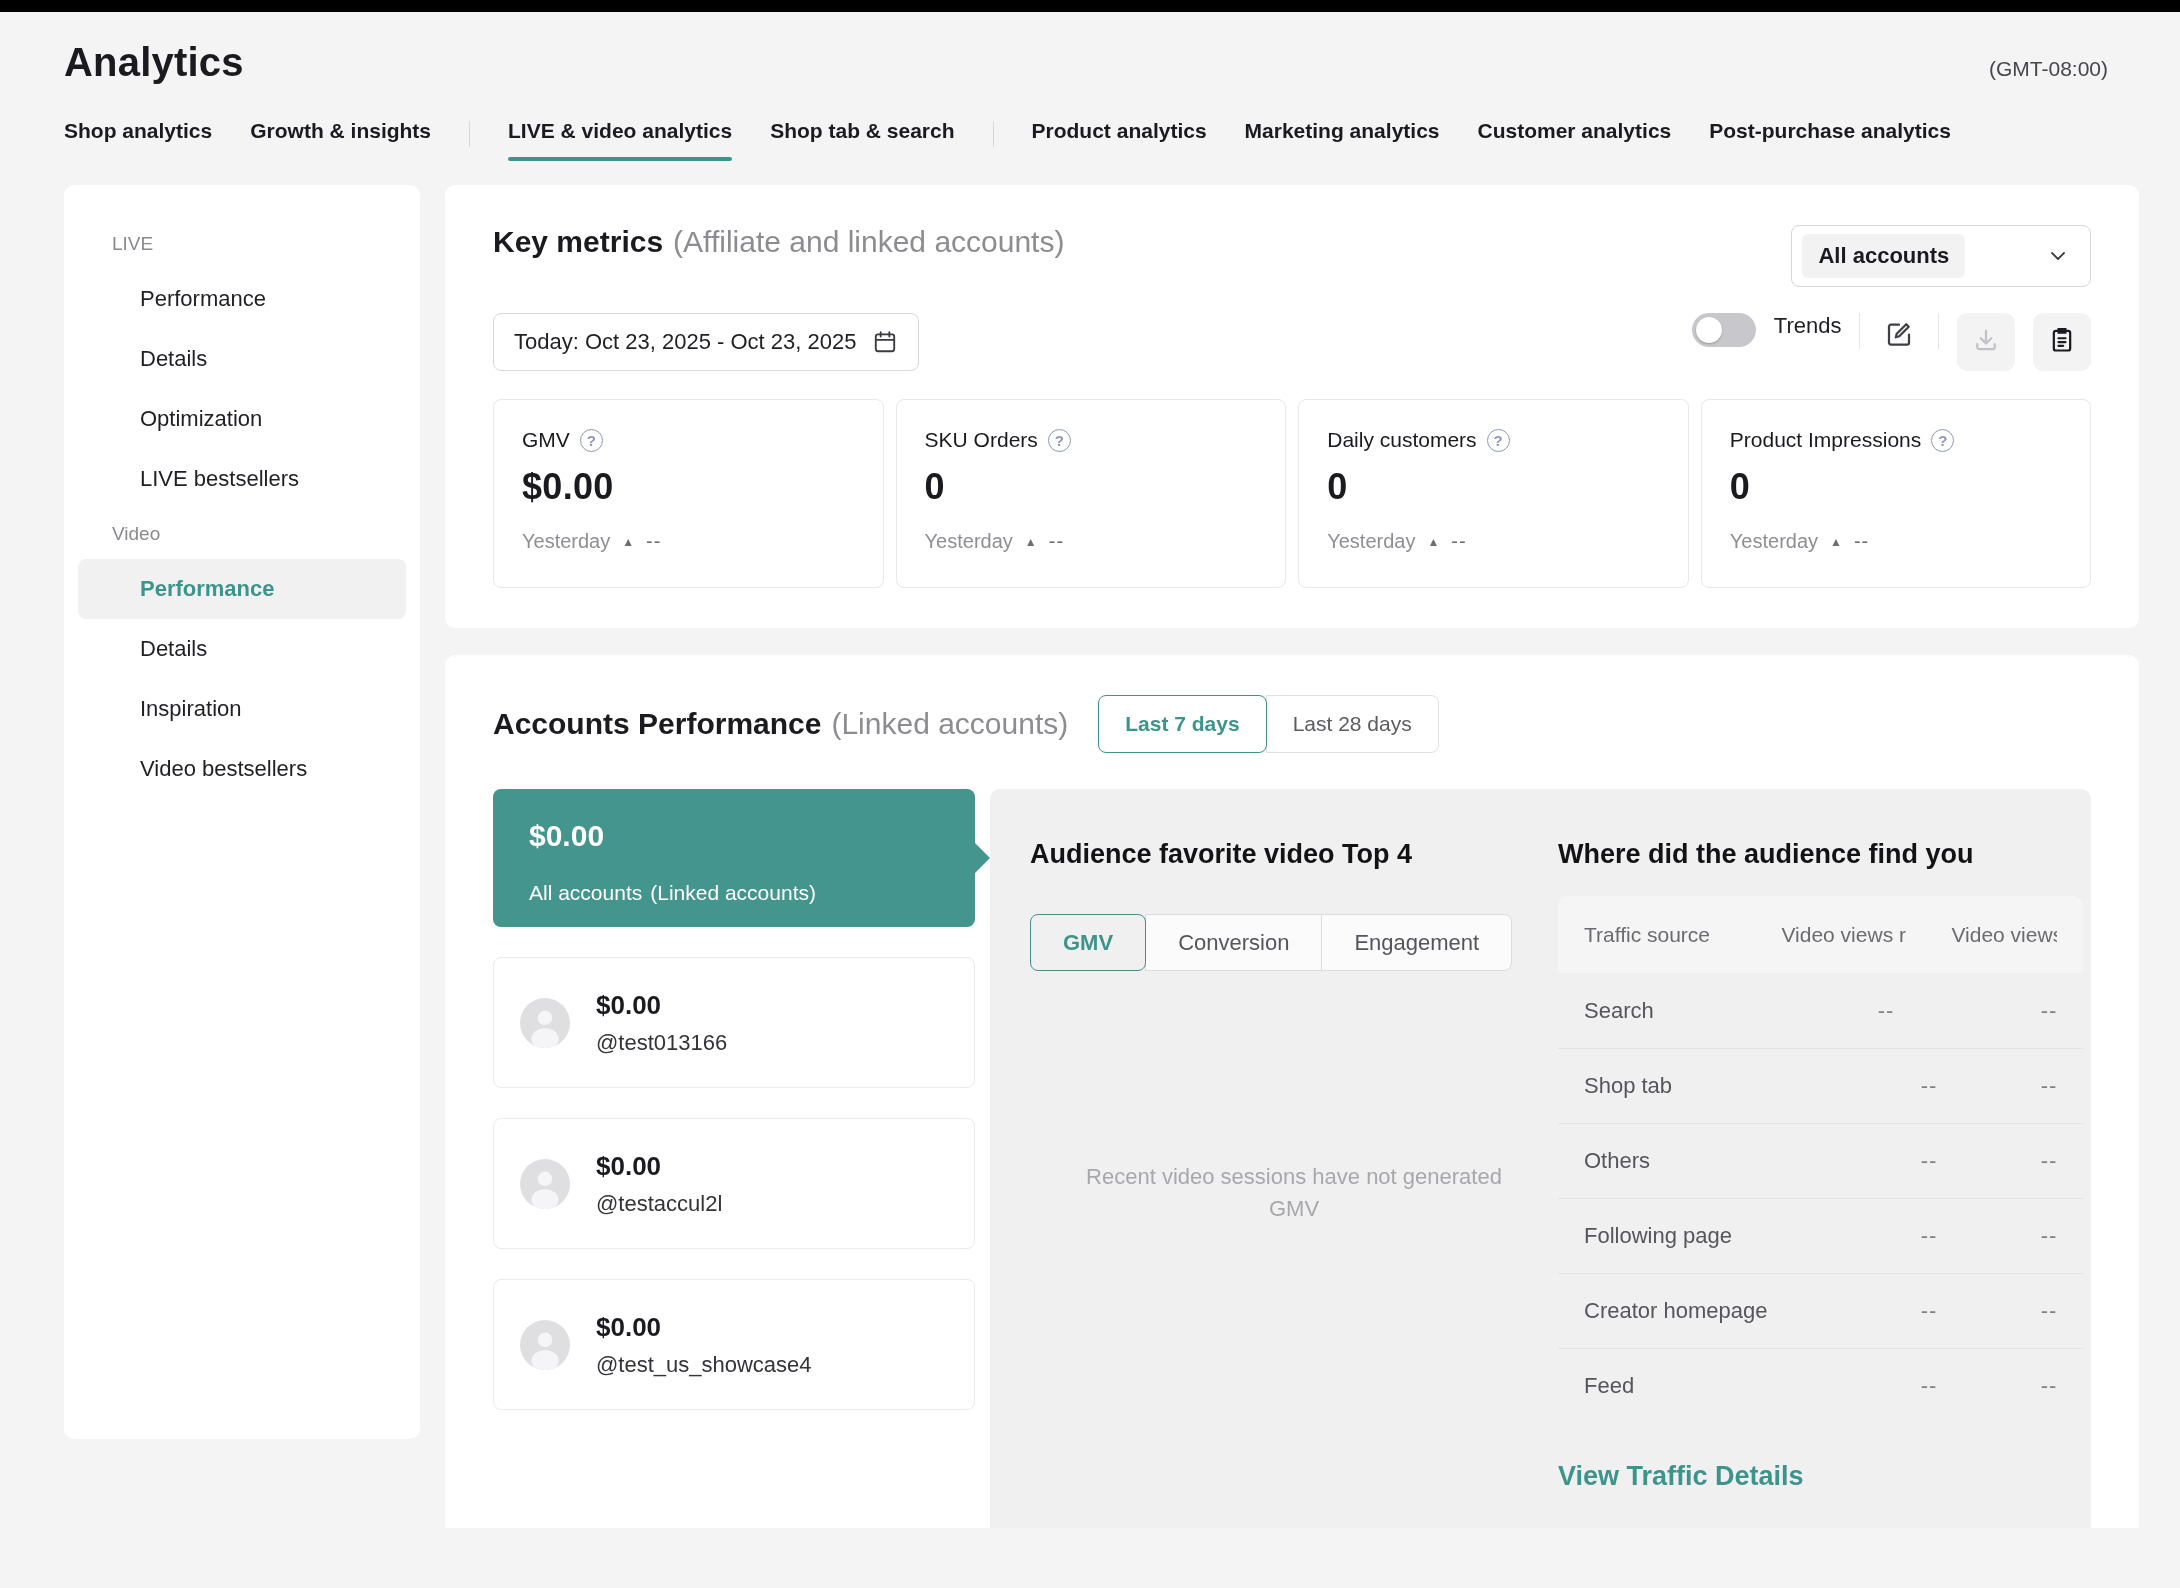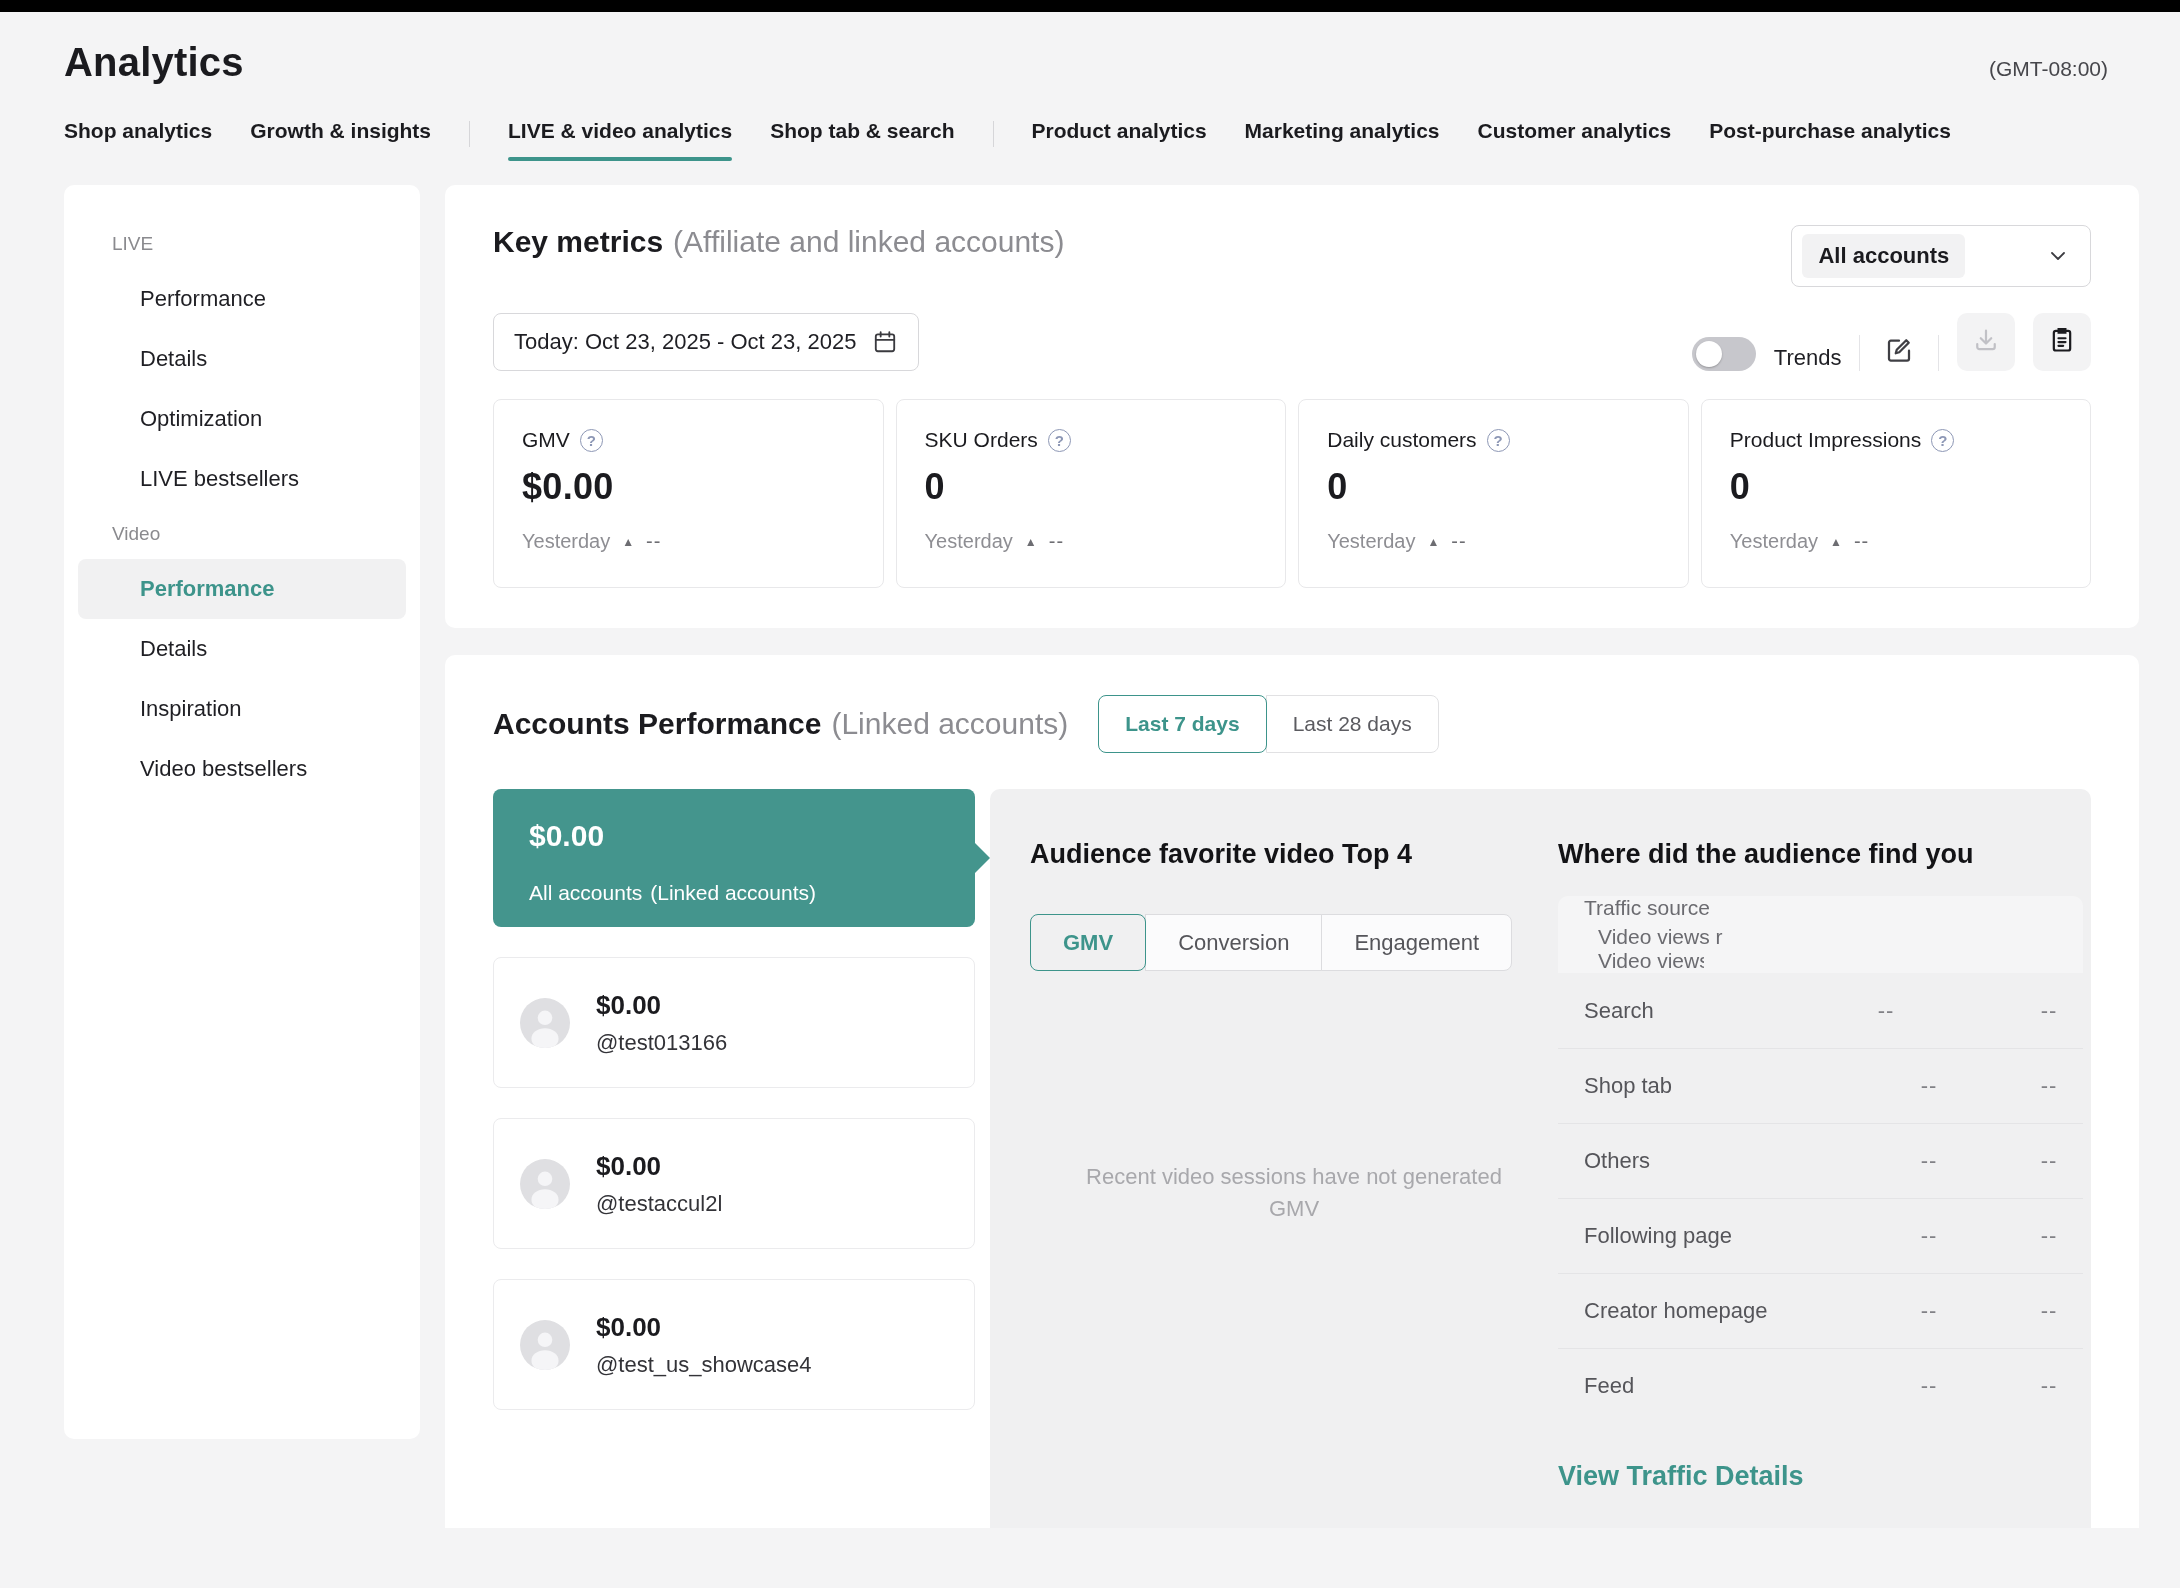--- a/index.html
+++ b/index.html
@@ -42,21 +42,21 @@
   .sec-sub { font-size:30px; font-weight:400; color:#8c8c91; margin-left:10px; }
   .acct-select { display:flex; align-items:center; justify-content:space-between; width:300px; height:62px;
     border:1px solid #d8d8db; border-radius:8px; padding:0 20px 0 10px; cursor:pointer; background:#fff; }
   .acct-pill { background:#f2f2f3; border-radius:6px; padding:9px 16px; font-size:22px; font-weight:700; }
   .chev { color:#3c3c41; display:inline-flex; }
 
   .km-controls { display:flex; justify-content:space-between; align-items:center; margin-top:26px; }
   .date-btn { display:flex; align-items:center; gap:16px; border:1px solid #d8d8db; border-radius:8px;
     padding:0 20px; height:58px; font-size:22px; color:#1f1f24; cursor:pointer; background:#fff; }
   .cal { color:#3a3a3f; display:inline-flex; }
-  .controls-right { display:flex; align-items:flex-end; gap:18px; }
+  .controls-right { display:flex; align-items:flex-start; gap:18px; }
   .toggle { width:64px; height:34px; border-radius:17px; background:#c7c7cc; position:relative; cursor:pointer; flex:none; }
   .toggle .knob { position:absolute; left:4px; top:4px; width:26px; height:26px; border-radius:50%; background:#fff; box-shadow:0 1px 2px rgba(0,0,0,.25); }
   .trends-lbl { font-size:22px; color:#1f1f24; }
   .vdiv { width:1px; height:36px; background:#e4e4e7; }
   .icon-plain { color:#3f3f44; display:inline-flex; padding:6px; cursor:pointer; }
   .icon-btn { width:58px; height:58px; border-radius:10px; background:#f3f3f4; display:flex; align-items:center; justify-content:center; cursor:pointer; }
   .icon-btn.disabled { color:#c1c1c6; }
   .icon-btn.dark { color:#1b1b1f; }
 
   .metrics { display:flex; gap:12px; margin-top:28px; }
@@ -101,22 +101,22 @@
   .fav-tabs { display:flex; margin-top:44px; }
   .fav-tab { height:57px; padding:0 32px; display:flex; align-items:center; font-size:22px; color:#55555a;
     background:#fbfbfc; border:1px solid #dcdcdf; cursor:pointer; }
   .fav-tab.mid { margin-left:-1px; }
   .fav-tab.last { margin-left:-1px; border-radius:0 8px 8px 0; }
   .fav-tab.active { background:transparent; border:1px solid #3d948b; color:#3d948b; font-weight:600; border-radius:8px; z-index:1; }
   .fav-empty { width:460px; margin:190px auto 0; text-align:center; font-size:22px; line-height:1.45; color:#a8a8ac; }
 
   .traffic { flex:1; padding:50px 8px 0 0; }
   .t-table { margin-top:26px; }
-  .t-head { display:flex; height:77px; background:#f5f5f6; border-radius:10px 10px 0 0;
-    padding:0 26px; color:#6b6b70; font-size:21px;flex-direction:column; }
+  .t-head { display:flex; align-items:center; height:77px; background:#f5f5f6; border-radius:10px 10px 0 0;
+    padding:0 26px; color:#6b6b70; font-size:21px; }
   .t-row { display:flex; align-items:center; height:75px; padding:0 26px; border-top:1px solid #e4e4e6; font-size:22px; color:#55555a; }
   .t-head .c-src, .t-row .c-src { flex:1; overflow:hidden; white-space:nowrap; }
   .c-v1 { width:170px; text-align:right; overflow:hidden; white-space:nowrap; }
   .c-v2 { width:120px; text-align:right; overflow:hidden; white-space:nowrap; }
   .t-head .c-v1, .t-head .c-v2 { text-align:left; padding-left:14px; }
   .t-row .c-v1, .t-row .c-v2 { color:#818186; letter-spacing:1px; }
   .traffic-link { margin-top:38px; font-size:27px; font-weight:700; color:#3d948b; cursor:pointer; display:inline-block; }
 </style>
 </head>
 <body>

